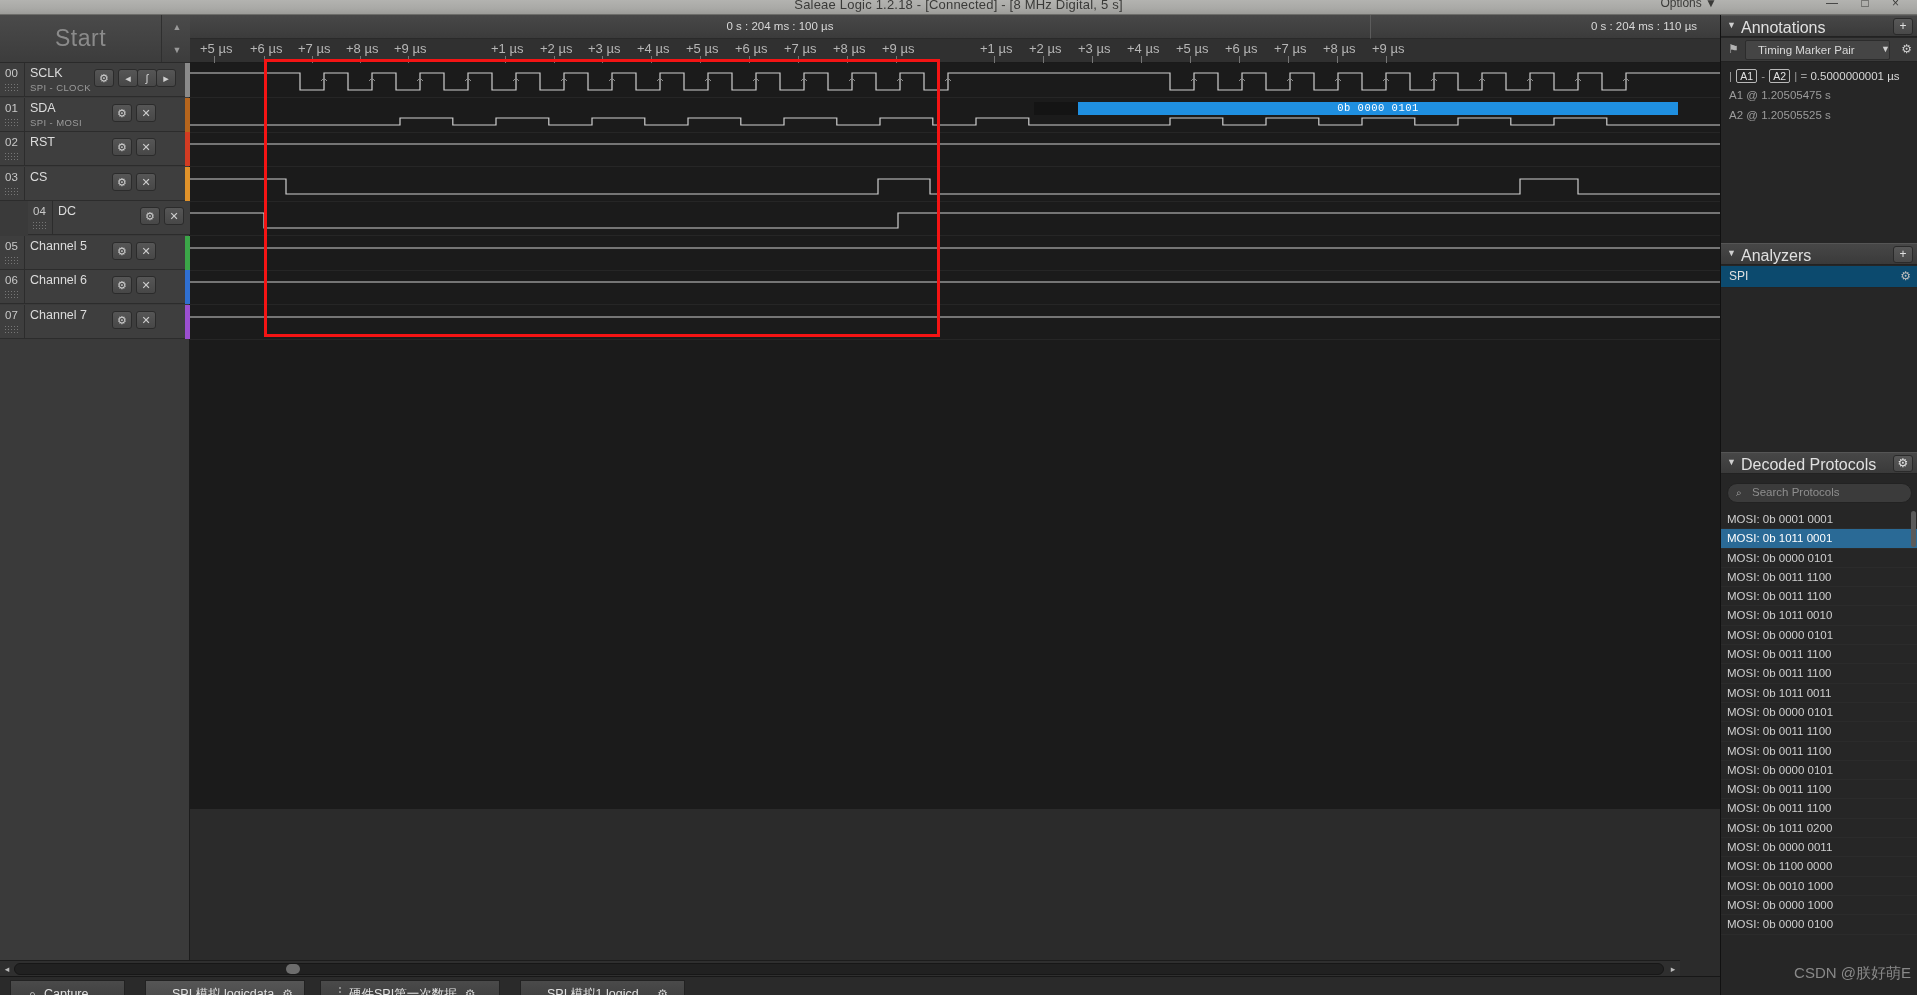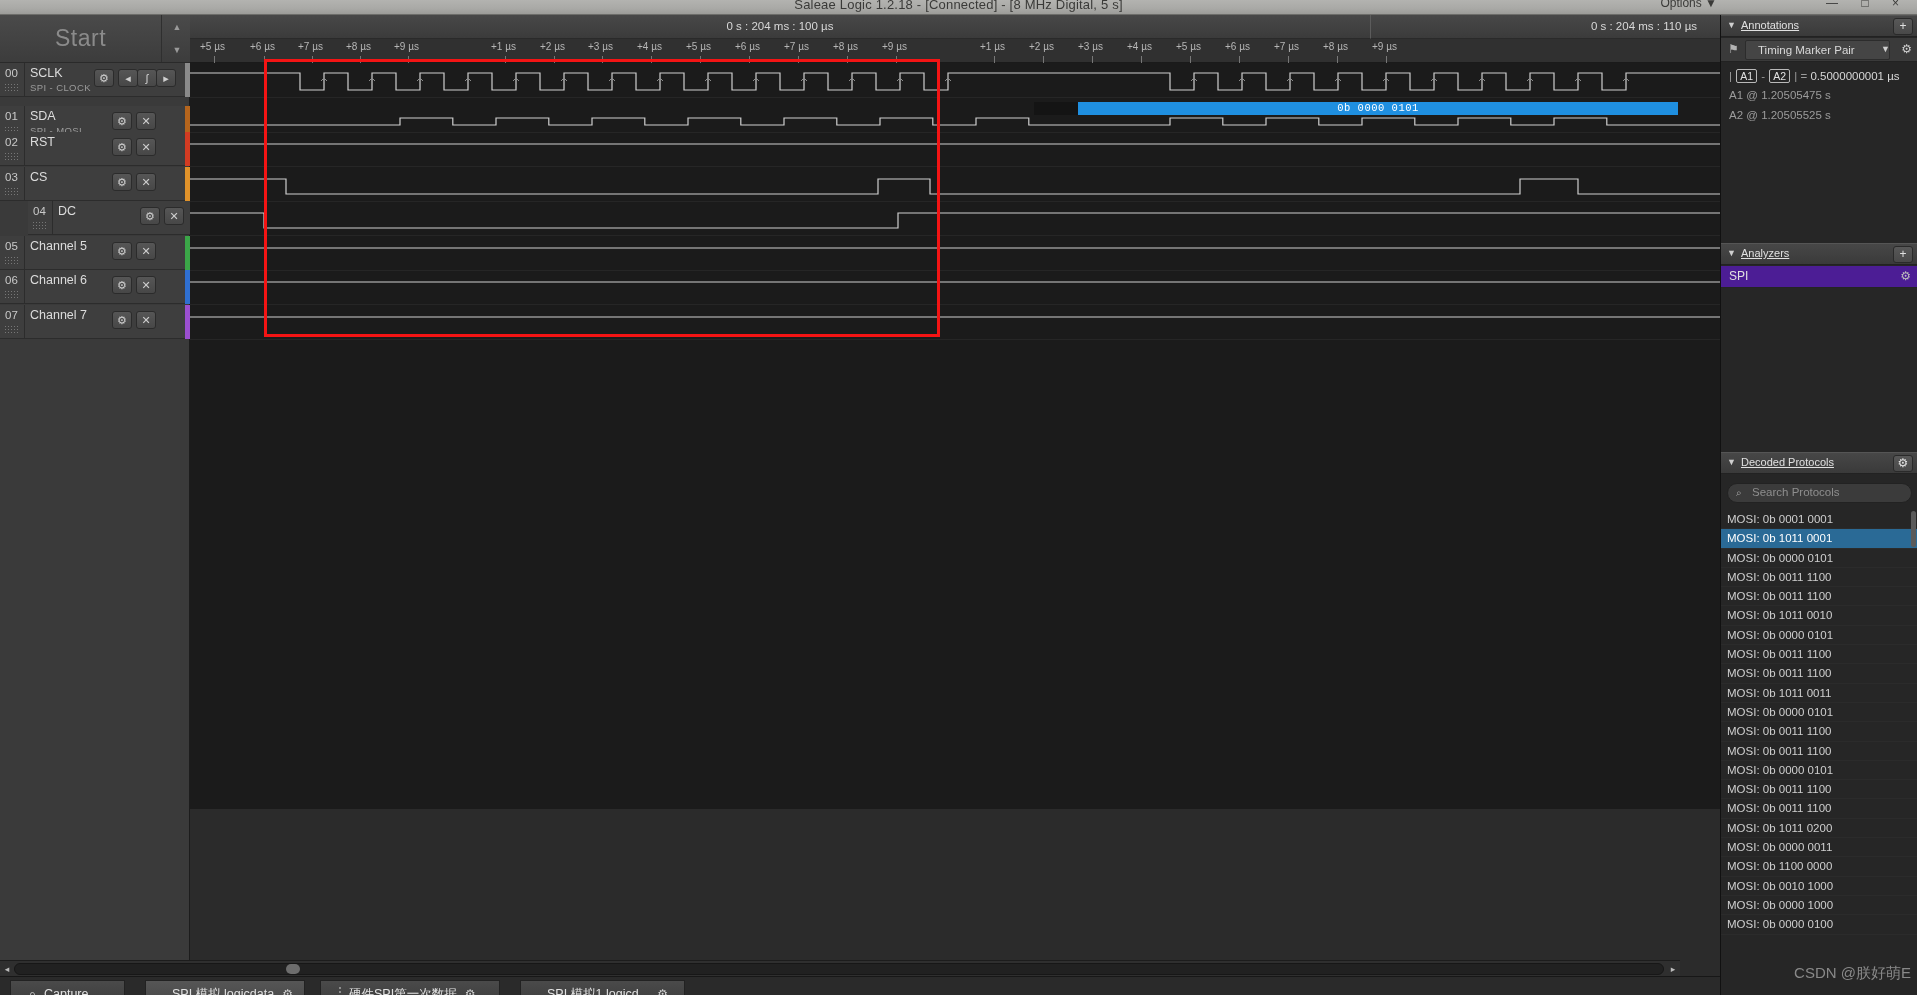--- a/index.html
+++ b/index.html
@@ -105,21 +105,21 @@
   #timehdr2 {
     position: absolute; left: 1180px; top: 0; right: 0; height: 24px;
     background: linear-gradient(to bottom,#484848,#3b3b3b);
     border-bottom: 1px solid #2a2a2a; border-left: 1px solid #5c5c5c;
   }
   .capstamp { font-size: 11.5px; color: #d8d8d8; text-align: center; line-height: 22px; }
   #ruler {
     position: absolute; left: 0; top: 24px; right: 0; height: 24px;
     background: #303030; border-bottom: 1px solid #1a1a1a;
   }
-  .tick { position: absolute; top: 2px; font-size: 10px; color: #b6b6b6; white-space: nowrap; }
+  .tick { position: absolute; top: 2px; font-size: 13px; color: #b6b6b6; white-space: nowrap; }
   .tickmark { position: absolute; top: 17px; width: 1px; height: 7px; background: #777; }
   
   #navstrip {
     position: absolute; left: 0; top: 24px; width: 6px; height: 24px;
     background: #555; border-right: 1px solid #222;
   }
   
   .waverow {
     position: absolute; left: 0; right: 0; height: 34px;
     border-bottom: 1px solid #262626;
@@ -178,21 +178,21 @@
   #dock {
     position: absolute; right: 0; top: 0; width: 197px; height: 980px;
     background: #262626; border-left: 1px solid #111;
   }
   .sect {
     position: absolute; left: 0; width: 197px; height: 22px;
     background: linear-gradient(to bottom,#474747,#3a3a3a);
     border-bottom: 1px solid #222; border-top: 1px solid #555;
   }
   .sect .caret { position: absolute; left: 6px; top: 4px; font-size: 9px; color: #cfcfcf; }
-  .sect .lbl { position: absolute; left: 20px; top: 3px; font-size: 11px; color: #e0e0e0; text-decoration: underline; }
+  .sect .lbl { position: absolute; left: 20px; top: 3px; font-size: 16px; color: #e0e0e0; }
   .sect .plus {
     position: absolute; right: 5px; top: 2px; width: 20px; height: 17px;
     background: linear-gradient(to bottom,#585858,#494949);
     border: 1px solid #2a2a2a; border-radius: 3px;
     color: #e0e0e0; font-size: 12px; text-align: center; line-height: 15px;
   }
   .markerbar {
     position: absolute; left: 0; width: 197px; height: 24px;
     background: #3a3a3a; border-bottom: 1px solid #222;
   }
@@ -205,21 +205,21 @@
   .markerbar .caret2 { position: absolute; right: 28px; top: 6px; font-size: 9px; color: #cfcfcf; }
   .markerbar .gear  { position: absolute; right: 6px; top: 4px; font-size: 12px; color: #cfcfcf; }
   .mline { position: absolute; left: 8px; font-size: 11.5px; color: #9c9c9c; white-space: nowrap; }
   .mline .box {
     display: inline-block; border: 1px solid #b9b9b9; padding: 0 3px;
     color: #e2e2e2; font-size: 10.5px; border-radius: 2px; margin: 0 1px;
   }
   .mline .val { color: #d8d8d8; }
   .analyzer-item {
     position: absolute; left: 0; width: 197px; height: 22px;
-    background: #4c1d95; border-bottom: 1px solid #242424;
+    background: #0c4a6e; border-bottom: 1px solid #242424;
   }
   .analyzer-item .nm { position: absolute; left: 8px; top: 3px; font-size: 12px; color: #e0e0e0; }
   .analyzer-item .gr { position: absolute; right: 7px; top: 3px; font-size: 12px; color: #bdbdbd; }
   #searchwrap {
     position: absolute; left: 6px; width: 185px; height: 20px;
     background: #3b3b3b; border: 1px solid #222; border-radius: 10px;
   }
   #searchwrap .mag { position: absolute; left: 8px; top: 3px; font-size: 10px; color: #aaa; }
   #searchwrap .ph { position: absolute; left: 24px; top: 2px; font-size: 11.5px; color: #8e8e8e; }
   #protolist { position: absolute; left: 0; width: 197px; overflow: hidden; }
@@ -260,21 +260,21 @@
           <div class="grip"></div>
           <div class="divider"></div>
           <div class="name">SCLK</div>
           <div class="sub">SPI - CLOCK</div>
           <div class="btn gear0">⚙</div>
           <div class="btn prev">◂</div>
           <div class="btn edge">ʃ</div>
           <div class="btn next">▸</div>
           <div class="colorstrip" style="background:#8a8a8a"></div>
         </div>
-        <div class="chanrow" style="top: 82.5px; margin-top: 8px;">
+        <div class="chanrow" style="top: 82.5px;">
           <div class="idx">01</div>
           <div class="grip"></div>
           <div class="divider"></div>
           <div class="name">SDA</div>
           <div class="sub">SPI - MOSI</div>
           <div class="btn gear">⚙</div>
           <div class="btn x">✕</div>
           <div class="colorstrip" style="background:#b5651d"></div>
         </div>
         <div class="chanrow" style="top: 117px;">

